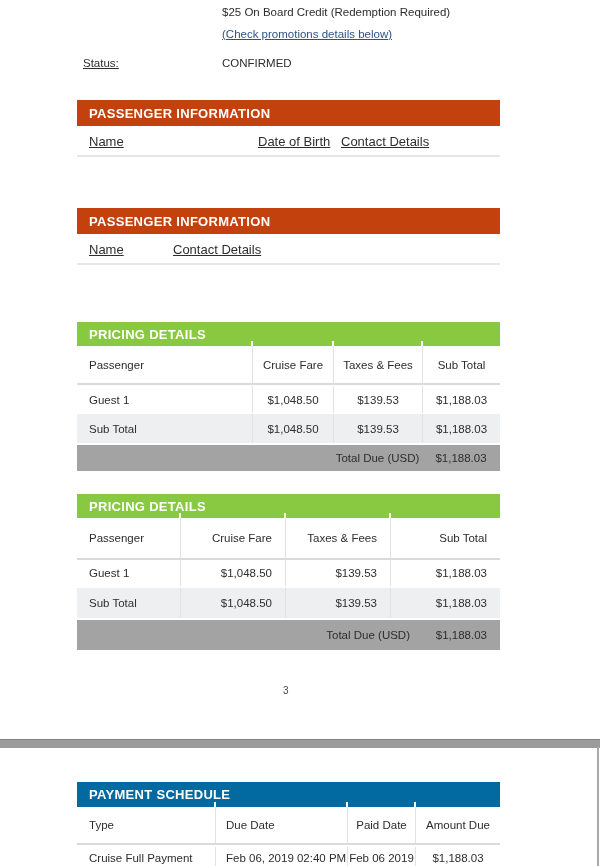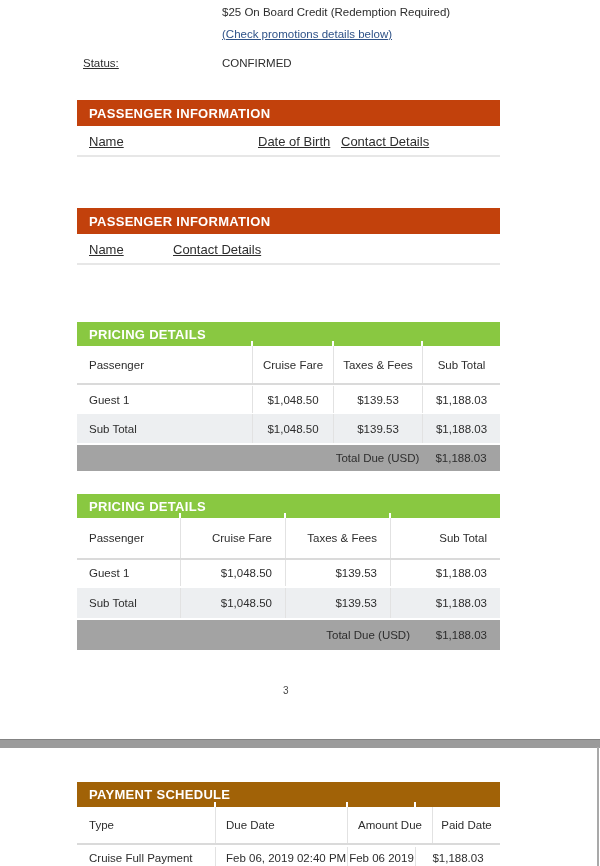--- a/index.html
+++ b/index.html
@@ -10,21 +10,21 @@
     color:#2d2d2d;
   }
   .abs{position:absolute;}
   .txt{font-size:11.5px;line-height:14px;white-space:nowrap;}
   .link{color:#2e5288;text-decoration:underline;cursor:pointer;}
   .section{position:absolute;left:77px;width:423px;}
   .bar{position:relative;height:26px;display:flex;align-items:center;}
   .bar .bar-title{color:#ffffff;font-weight:bold;font-size:13px;letter-spacing:.3px;padding-left:12px;white-space:nowrap;}
   .bar-orange{background:#c2410c;}
   .bar-green{background:#89c841;height:24px;}
-  .bar-gray{background:#a16207;height:25px;}
+  .bar-gray{background:#0369a1;height:25px;}
   .tick{position:absolute;bottom:0;width:2px;height:5px;background:#ffffff;}
   
   .pass-cols{position:relative;height:29px;border-bottom:2px solid #e7e7e7;}
   .pass-cols span{position:absolute;top:8px;font-size:13px;white-space:nowrap;text-decoration:underline;}
   
   .trow{display:flex;}
   .trow .c{box-sizing:border-box;font-size:11.5px;white-space:nowrap;display:flex;align-items:center;}
   .thead{border-bottom:2px solid #dadada;}
   .vline{border-left:1px solid #e2e2e2;}
   .row-alt{background:#edeff1;}
@@ -161,22 +161,22 @@
 <div class="section t3" style="top:782px;">
   <div class="bar bar-gray">
     <span class="bar-title">PAYMENT SCHEDULE</span>
     <span class="tick" style="left:137px;"></span>
     <span class="tick" style="left:269px;"></span>
     <span class="tick" style="left:337px;"></span>
   </div>
   <div class="trow thead">
     <div class="c c1">Type</div>
     <div class="c c2 vline">Due Date</div>
+    <div class="c c3 vline">Paid Date</div>
     <div class="c c4 vline">Amount Due</div>
-    <div class="c c3 vline">Paid Date</div>
   </div>
   <div class="trow r-pay">
     <div class="c c1">Cruise Full Payment</div>
     <div class="c c2 vline">Feb 06, 2019 02:40 PM</div>
     <div class="c c3 vline">Feb 06 2019</div>
     <div class="c c4 vline">$1,188.03</div>
   </div>
 </div>
 
 </body></html>

